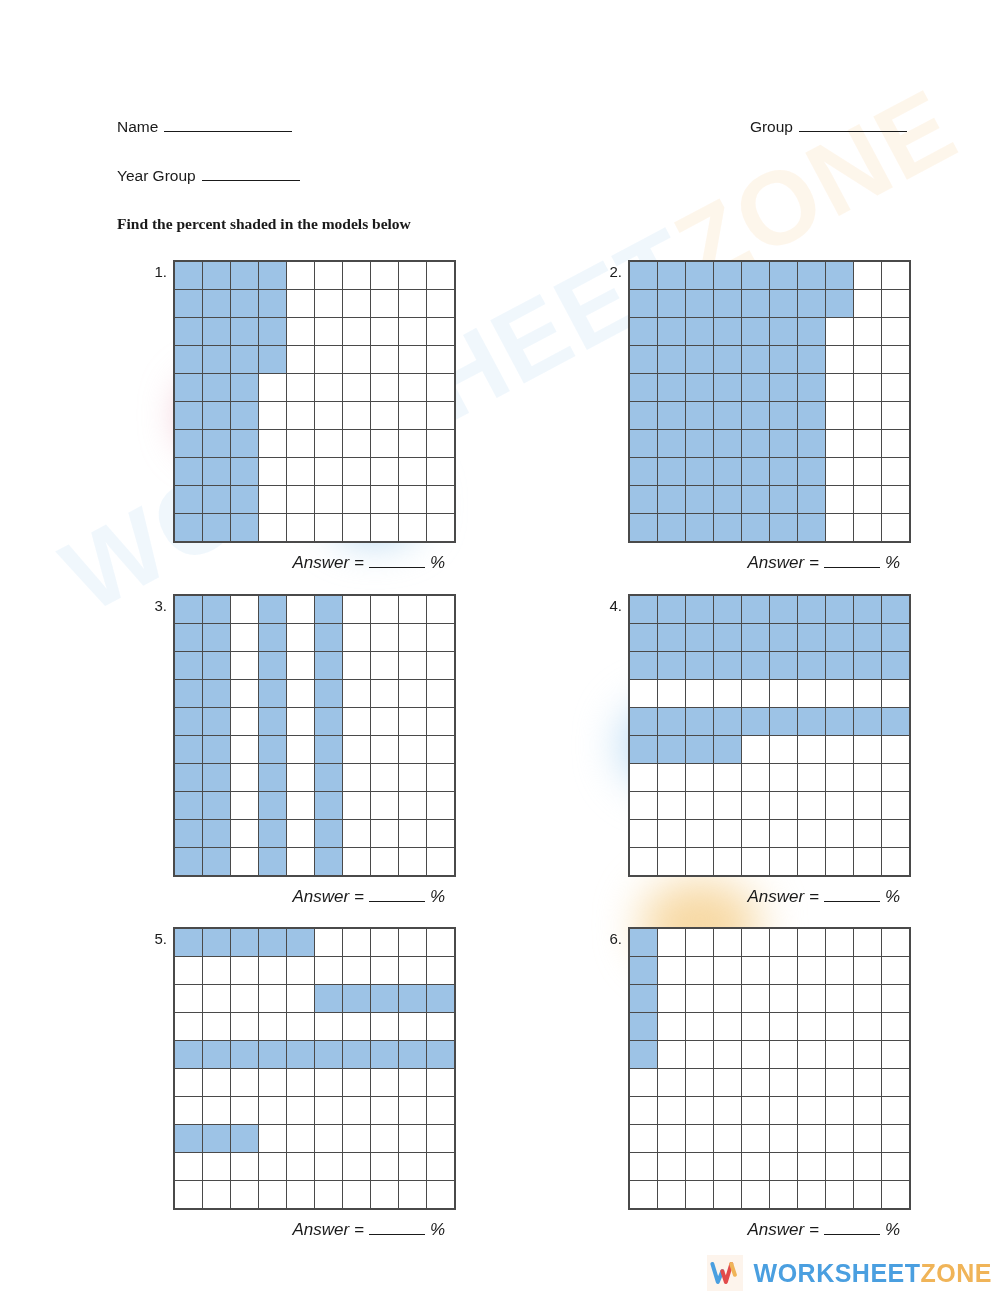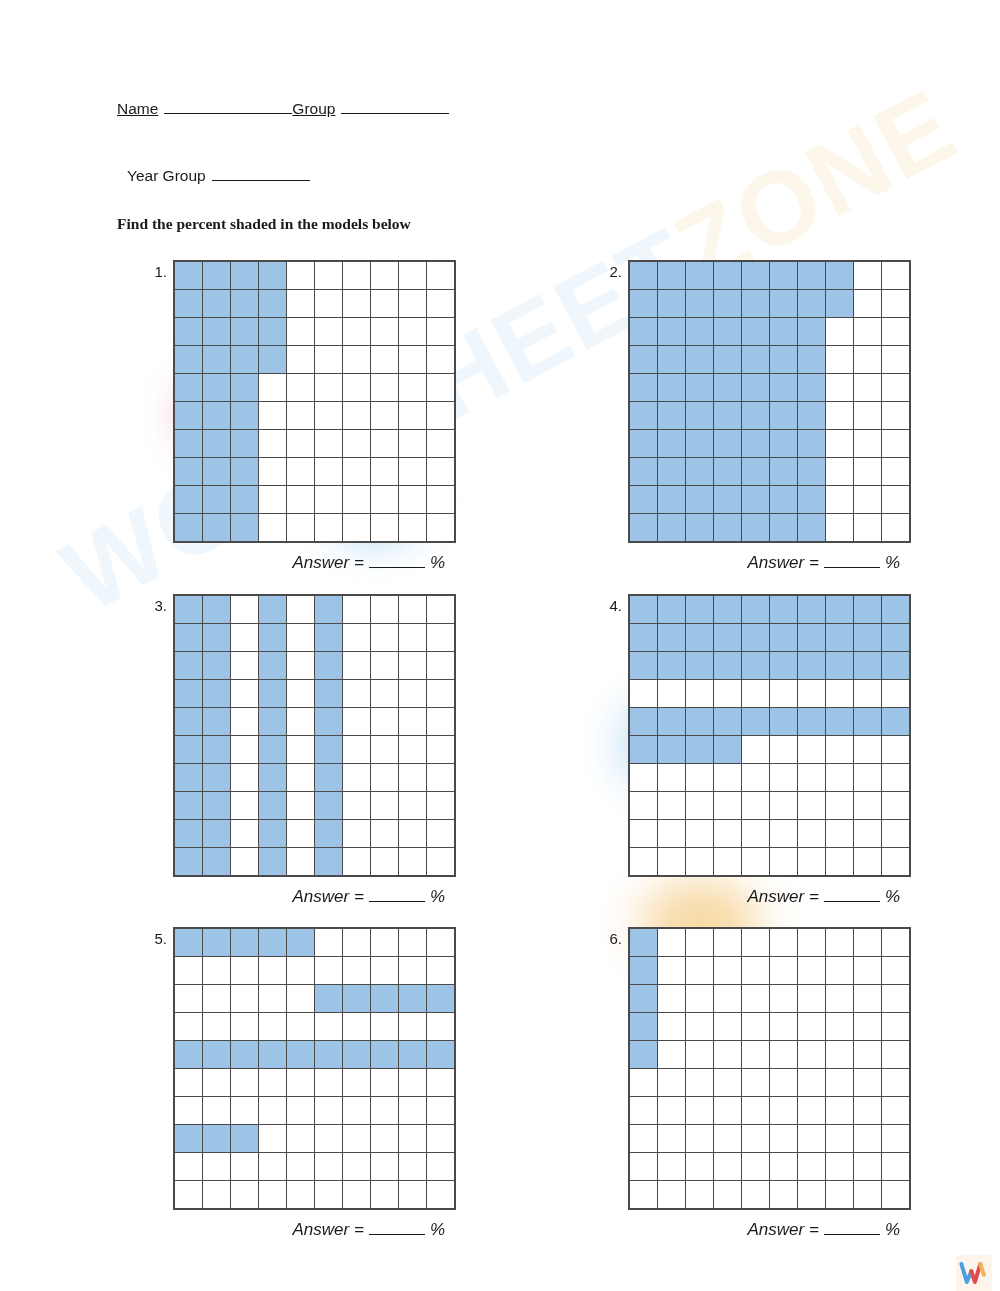--- a/index.html
+++ b/index.html
@@ -40,37 +40,36 @@
     filter: blur(22px);
     pointer-events: none;
     z-index: 0;
   }
 
   
   .sheet { position: relative; z-index: 2; }
 
   .name-row {
     position: absolute;
-    left: 117px; top: 100px;
+    left: 117px; top: 118px;
     width: 790px;
     display: flex;
+    justify-content: space-between;
     font-size: 15.5px;
-    text-decoration: underline;
   }
   .field { white-space: nowrap; }
   .blank-sm { display: inline-block; border-bottom: 1.4px solid #1a1a1a; vertical-align: baseline; }
   .blank-name  { width: 128px; margin-left: 6px; }
   .blank-date  { width: 108px; margin-left: 6px; }
   .blank-year  { width: 98px;  margin-left: 6px; }
 
   .year-row {
     position: absolute;
     left: 117px; top: 167px;
     font-size: 15.5px;
-    margin-left: 10px;
   }
 
   .instruction {
     position: absolute;
     left: 117px; top: 215px;
     font-size: 15.5px;
     font-weight: bold;
     font-family: Liberation Serif, serif;
   }
 
@@ -805,13 +804,16 @@
 
 </div>
 
 <div class="logo">
   <svg class="logo-mark" viewBox="0 0 40 40">
     <rect x="0" y="0" width="40" height="40" fill="#fdf4ec"></rect>
     <path d="M6 10 L12 30 L17 18" stroke="#4a9fe0" stroke-width="4.4" fill="none" stroke-linecap="round" stroke-linejoin="round"></path>
     <path d="M17 18 L21 30 L27 10" stroke="#e24b4b" stroke-width="4.4" fill="none" stroke-linecap="round" stroke-linejoin="round"></path>
     <path d="M27 10 L31 22" stroke="#f0b458" stroke-width="4.4" fill="none" stroke-linecap="round" stroke-linejoin="round"></path>
   </svg>
+  <div class="logo-text">
+    <span class="t1">WORKSHEET</span><span class="t2">ZONE</span>
+  </div>
 </div>
 
 </body></html>

